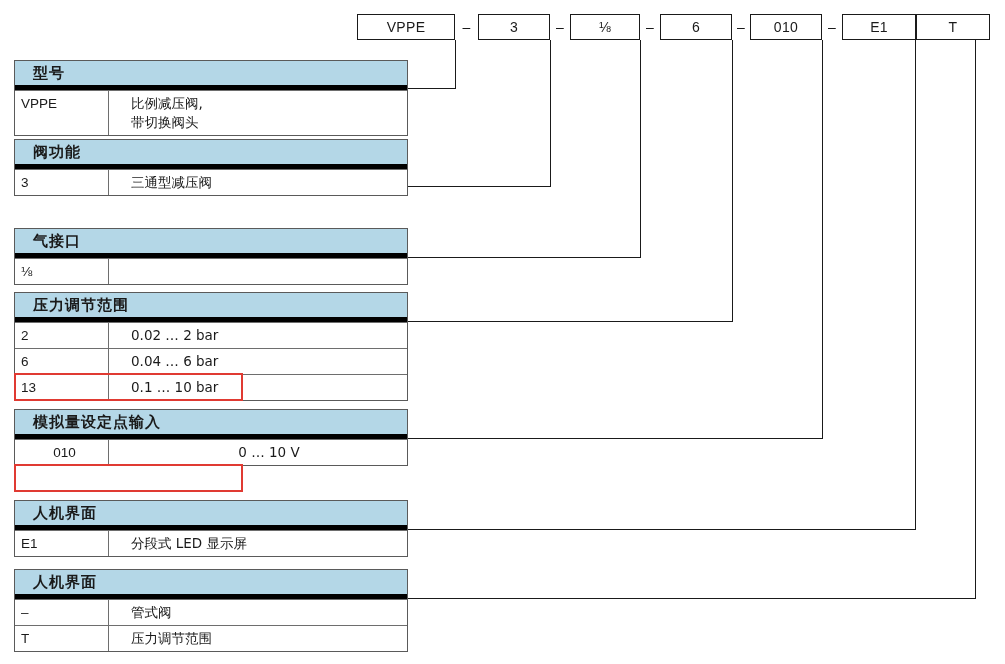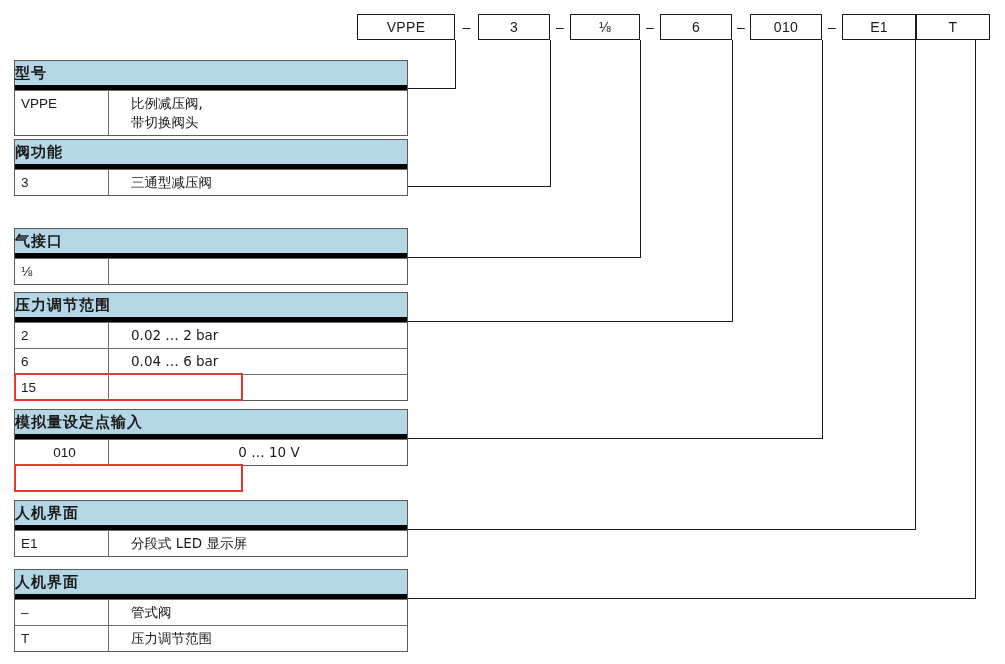--- a/index.html
+++ b/index.html
@@ -24,21 +24,21 @@
   
   .conn{position:absolute;background:#1a1a1a;}
   .conn-v{width:1px;}
   .conn-h{height:1px;}
   
   .sec{position:absolute;left:14px;width:394px;box-sizing:border-box;
        border:1px solid #5a5a5a;background:#fff;}
   .sec-head{
     height:24px;background:#b4d7e7;
     display:flex;align-items:center;
-    padding-left:0;box-sizing:border-box;
+    padding-left:18px;box-sizing:border-box;
     font-size:15px;font-weight:bold;letter-spacing:1px;
     font-family:"DejaVu Sans","Liberation Sans",sans-serif;
   }
   .sec-bar{height:5px;background:#000;}
   .row{display:flex;border-top:1px solid #6e6e6e;box-sizing:border-box;}
   .row:first-of-type{border-top:none;}
   .cell-code{
     width:94px;min-width:94px;box-sizing:border-box;
     border-right:1px solid #6e6e6e;
     padding:3px 0 3px 6px;font-size:13.5px;line-height:19px;
@@ -121,21 +121,22 @@
       <div class="sec-bar"></div>
       <div class="row">
         <div class="cell-code">2</div>
         <div class="cell-desc">0.02 … 2 bar</div>
       </div>
       <div class="row">
         <div class="cell-code">6</div>
         <div class="cell-desc">0.04 … 6 bar</div>
       </div>
       <div class="row">
-        <div class="cell-code">15</div>
+        <div class="cell-code">13</div>
+        <div class="cell-desc">0.1 … 10 bar</div>
       </div>
     </div>
     <div class="sec" style="top: 409px; text-align: center;">
       <div class="sec-head">模拟量设定点输入</div>
       <div class="sec-bar"></div>
       <div class="row">
         <div class="cell-code">010</div>
         <div class="cell-desc">0 … 10 V</div>
       </div>
     </div>

